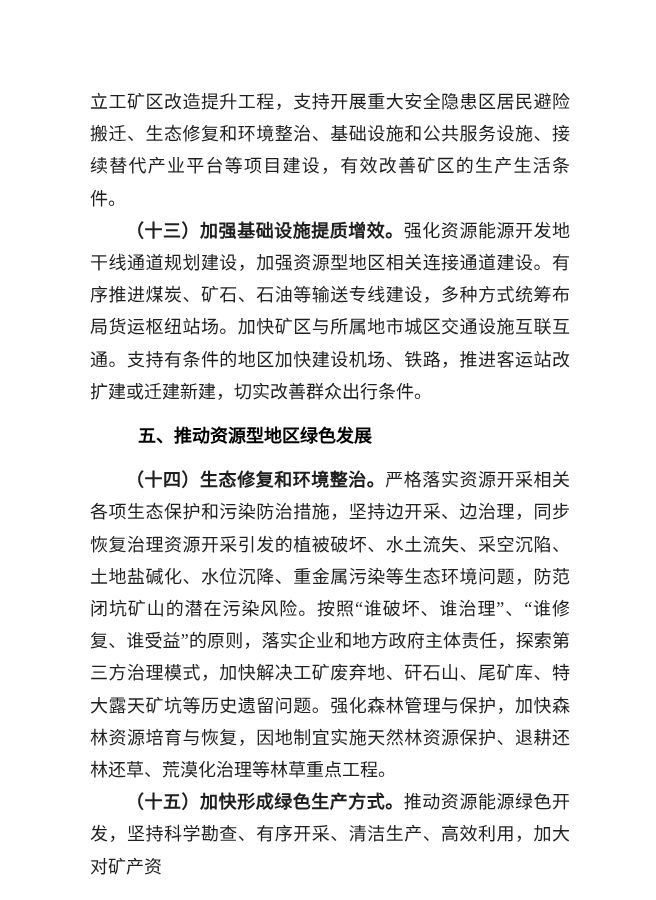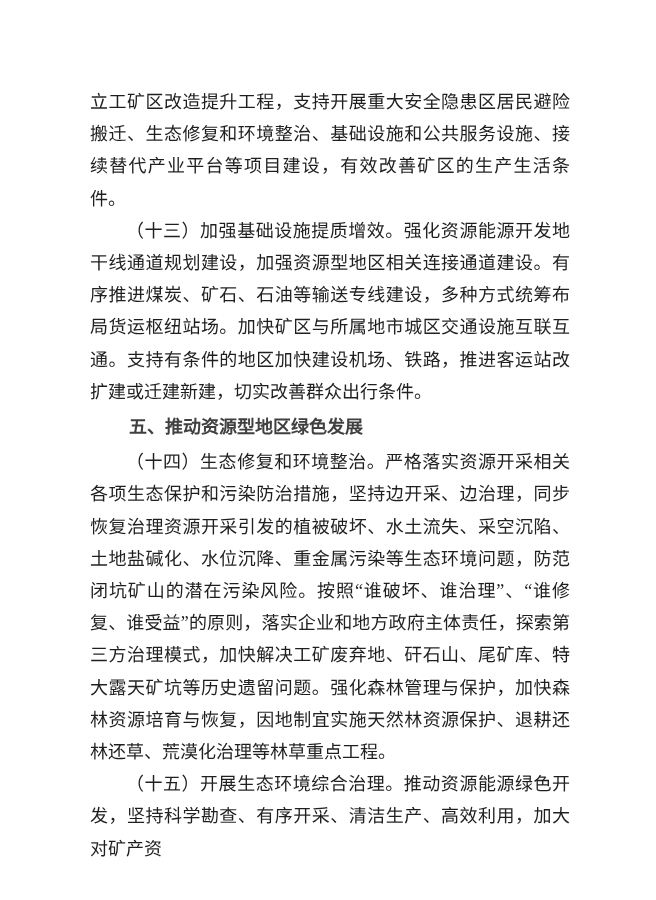--- a/index.html
+++ b/index.html
@@ -32,43 +32,43 @@
     color: #1f1f1f;
     text-align: justify;
     text-justify: inter-ideograph;
     text-indent: 2em;
     word-break: break-all;
   }
   .para.continuation {
     text-indent: 0;
   }
   .para-lead {
-    font-weight: 400;
+    font-weight: 700;
   }
   .section-heading {
-    margin: 3px;
+    margin: 12px;
     padding: 0;
     font-family: "Liberation Sans", "DejaVu Sans", sans-serif;
     font-size: 18px;
     line-height: 32.2px;
     font-weight: 700;
-    color: #404040;
+    color: #000000;
     text-indent: 2em;
   }
 </style>
 </head>
 <body>
 
 <div class="page">
   <div class="doc-content">
 
     <p class="para continuation"><span>立工矿区改造提升工程，支持开展重大安全隐患区居民避险搬迁、生态修复和环境整治、基础设施和公共服务设施、接续替代产业平台等项目建设，有效改善矿区的生产生活条件。</span></p>
 
     <p class="para"><span class="para-lead">（十三）加强基础设施提质增效。</span><span>强化资源能源开发地干线通道规划建设，加强资源型地区相关连接通道建设。有序推进煤炭、矿石、石油等输送专线建设，多种方式统筹布局货运枢纽站场。加快矿区与所属地市城区交通设施互联互通。支持有条件的地区加快建设机场、铁路，推进客运站改扩建或迁建新建，切实改善群众出行条件。</span></p>
 
     <h2 class="section-heading"><span>五、推动资源型地区绿色发展</span></h2>
 
     <p class="para"><span class="para-lead">（十四）生态修复和环境整治。</span><span>严格落实资源开采相关各项生态保护和污染防治措施，坚持边开采、边治理，同步恢复治理资源开采引发的植被破坏、水土流失、采空沉陷、土地盐碱化、水位沉降、重金属污染等生态环境问题，防范闭坑矿山的潜在污染风险。按照“谁破坏、谁治理”、“谁修复、谁受益”的原则，落实企业和地方政府主体责任，探索第三方治理模式，加快解决工矿废弃地、矸石山、尾矿库、特大露天矿坑等历史遗留问题。强化森林管理与保护，加快森林资源培育与恢复，因地制宜实施天然林资源保护、退耕还林还草、荒漠化治理等林草重点工程。</span></p>
 
-    <p class="para"><span class="para-lead">（十五）开展生态环境综合治理。</span><span>推动资源能源绿色开发，坚持科学勘查、有序开采、清洁生产、高效利用，加大对矿产资</span></p>
+    <p class="para"><span class="para-lead">（十五）加快形成绿色生产方式。</span><span>推动资源能源绿色开发，坚持科学勘查、有序开采、清洁生产、高效利用，加大对矿产资</span></p>
 
   </div>
 </div>
 
 </body></html>

